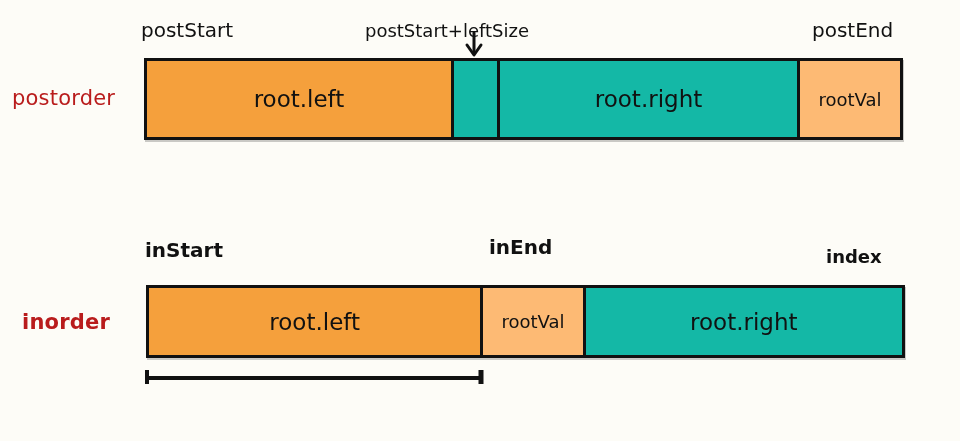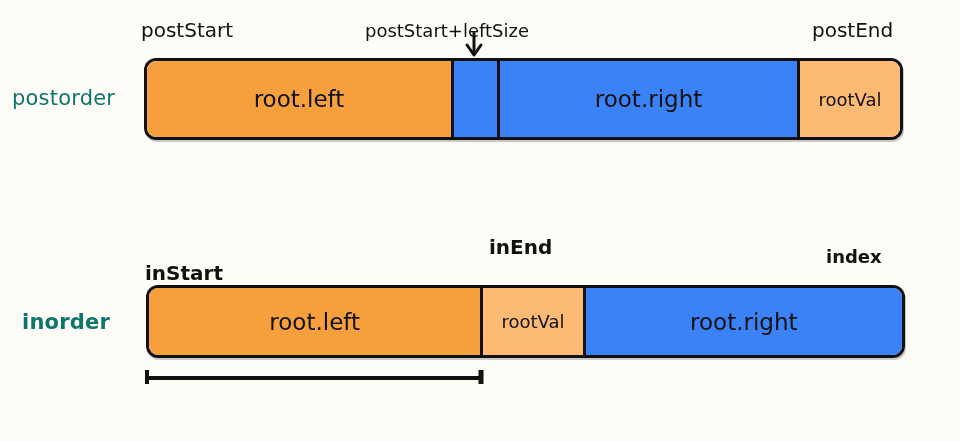--- a/index.html
+++ b/index.html
@@ -22,59 +22,59 @@
     position: absolute;
     inset: 0;
   }
 
   
   .row-label {
     position: absolute;
     font-size: 21px;
     letter-spacing: .2px;
     white-space: nowrap;
-    color: #0f766e;
+    color: #b91c1c;
   }
   .row-label.bold { font-weight: bold; font-size: 21px; text-align: center; }
 
   
   .ptr-label {
     position: absolute;
     font-size: 20px;
     white-space: nowrap;
     color: #111111;
   }
   .ptr-label.bold { font-weight: bold; }
   .ptr-label.small { font-size: 18px; }
 
   
   .bar {
     position: absolute;
     box-sizing: border-box;
     border: 3px solid #111111;
-    border-radius: 12px;
+    border-radius: 0;
     display: flex;
     overflow: hidden;
     box-shadow: 1px 2px 0 rgba(0,0,0,.20);
   }
   .seg {
     box-sizing: border-box;
     display: flex;
     align-items: center;
     justify-content: center;
     font-size: 23px;
     white-space: nowrap;
     color: #111111;
     height: 100%;
   }
   .seg + .seg { border-left: 3px solid #111111; }
   .seg-small { font-size: 18px; }
 
   .c-orange { background: #f5a03c; }
-  .c-green  { background: #3b82f6; }
+  .c-green  { background: #14b8a6; }
   .c-blue   { background: #fdba74; }
 
   
   .down-arrow {
     position: absolute;
     width: 24px;
     height: 26px;
   }
 
   
@@ -111,21 +111,21 @@
 
     <div class="seg c-orange" style="width:304px;">root.left</div>
 
     <div class="seg c-green" style="width:46px;"></div>
 
     <div class="seg c-green" style="width:300px;">root.right</div>
 
     <div class="seg c-blue seg-small" style="width:103px;">rootVal</div>
   </div>
 
-  <div class="ptr-label bold" style="left:145px; top:238px;margin-top:23px;">inStart</div>
+  <div class="ptr-label bold" style="left:145px; top:238px;">inStart</div>
 
   <div class="ptr-label bold" style="left:489px; top:235px;">inEnd</div>
 
   <div class="ptr-label bold small" style="left:826px; top:246px;">index</div>
 
   <div class="row-label bold" style="left:22px; top:310px;">inorder</div>
 
   <div class="bar" style="left:146px; top:285px; width:759px; height:73px;">
 
     <div class="seg c-orange" style="width:334px;">root.left</div>

